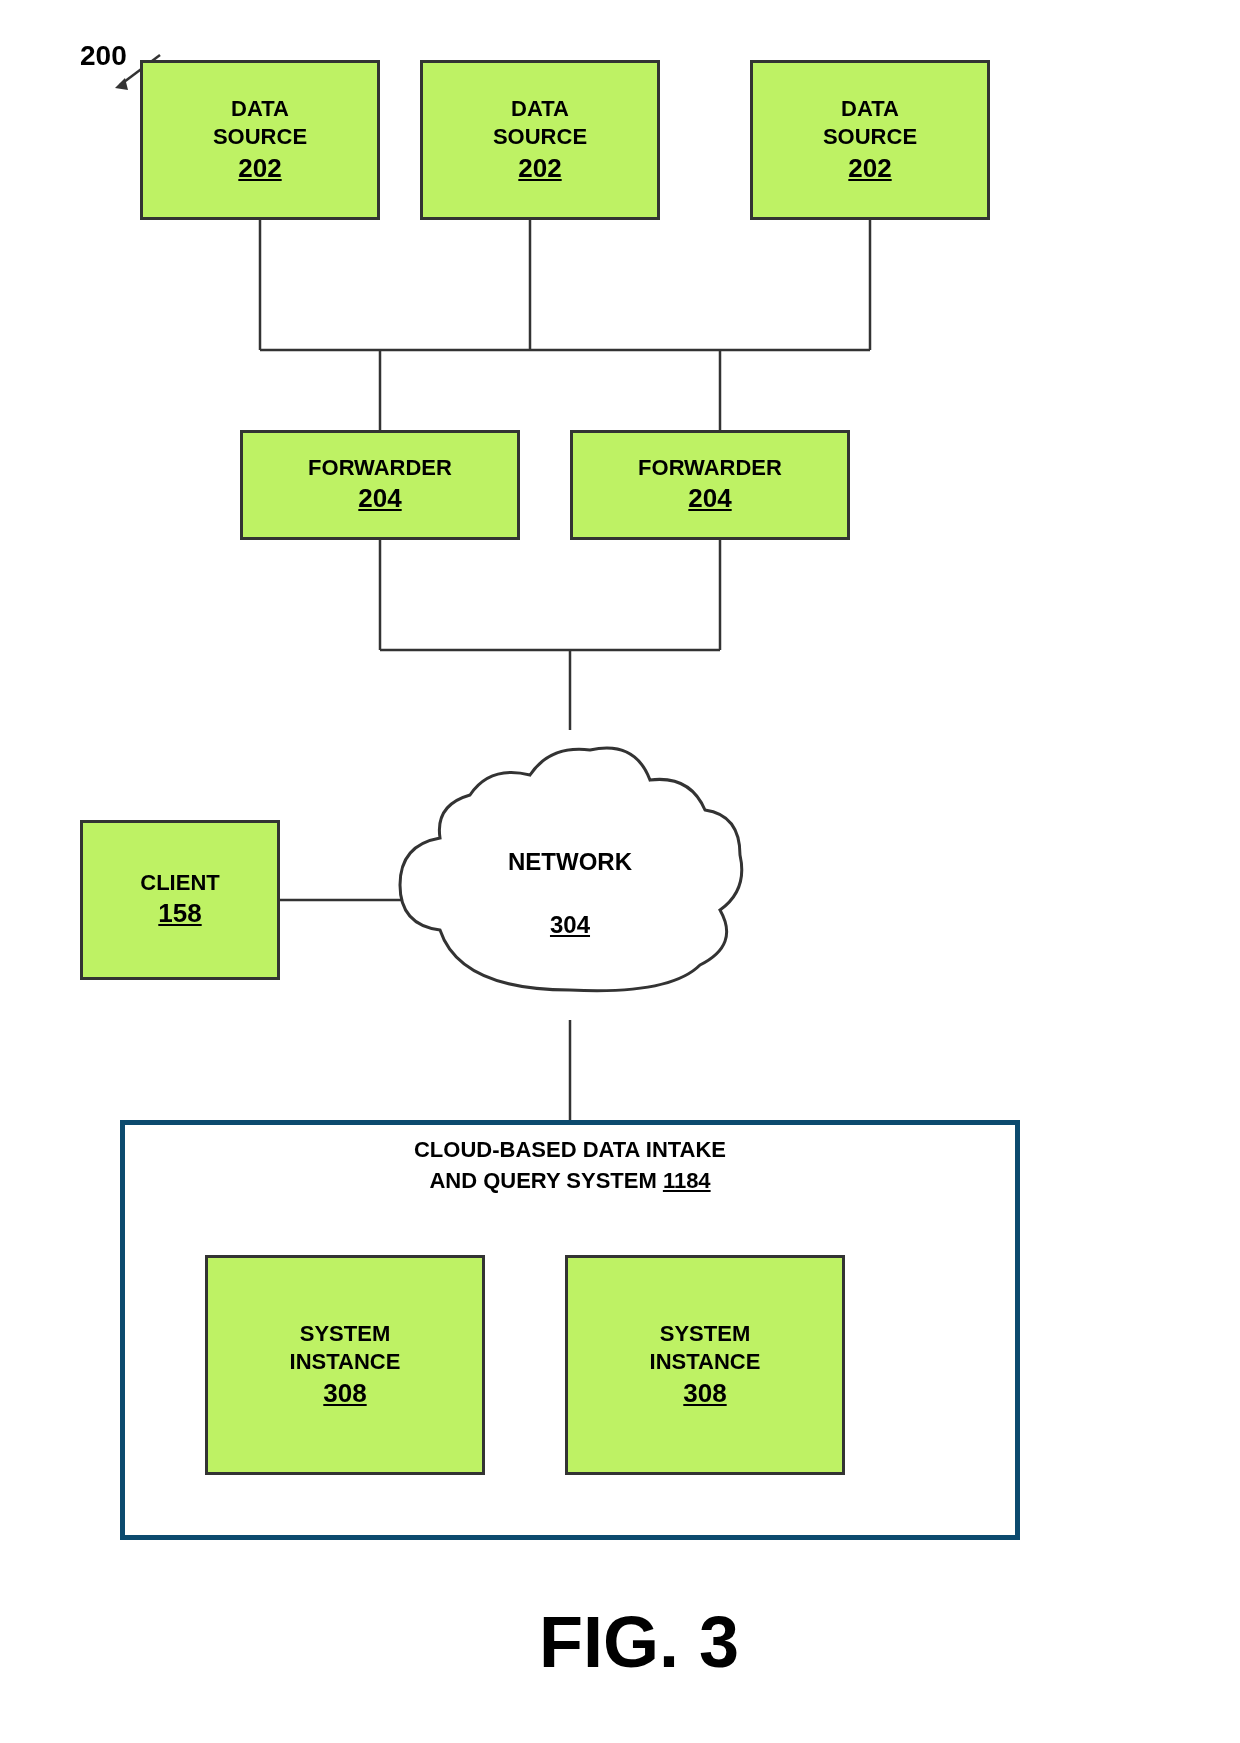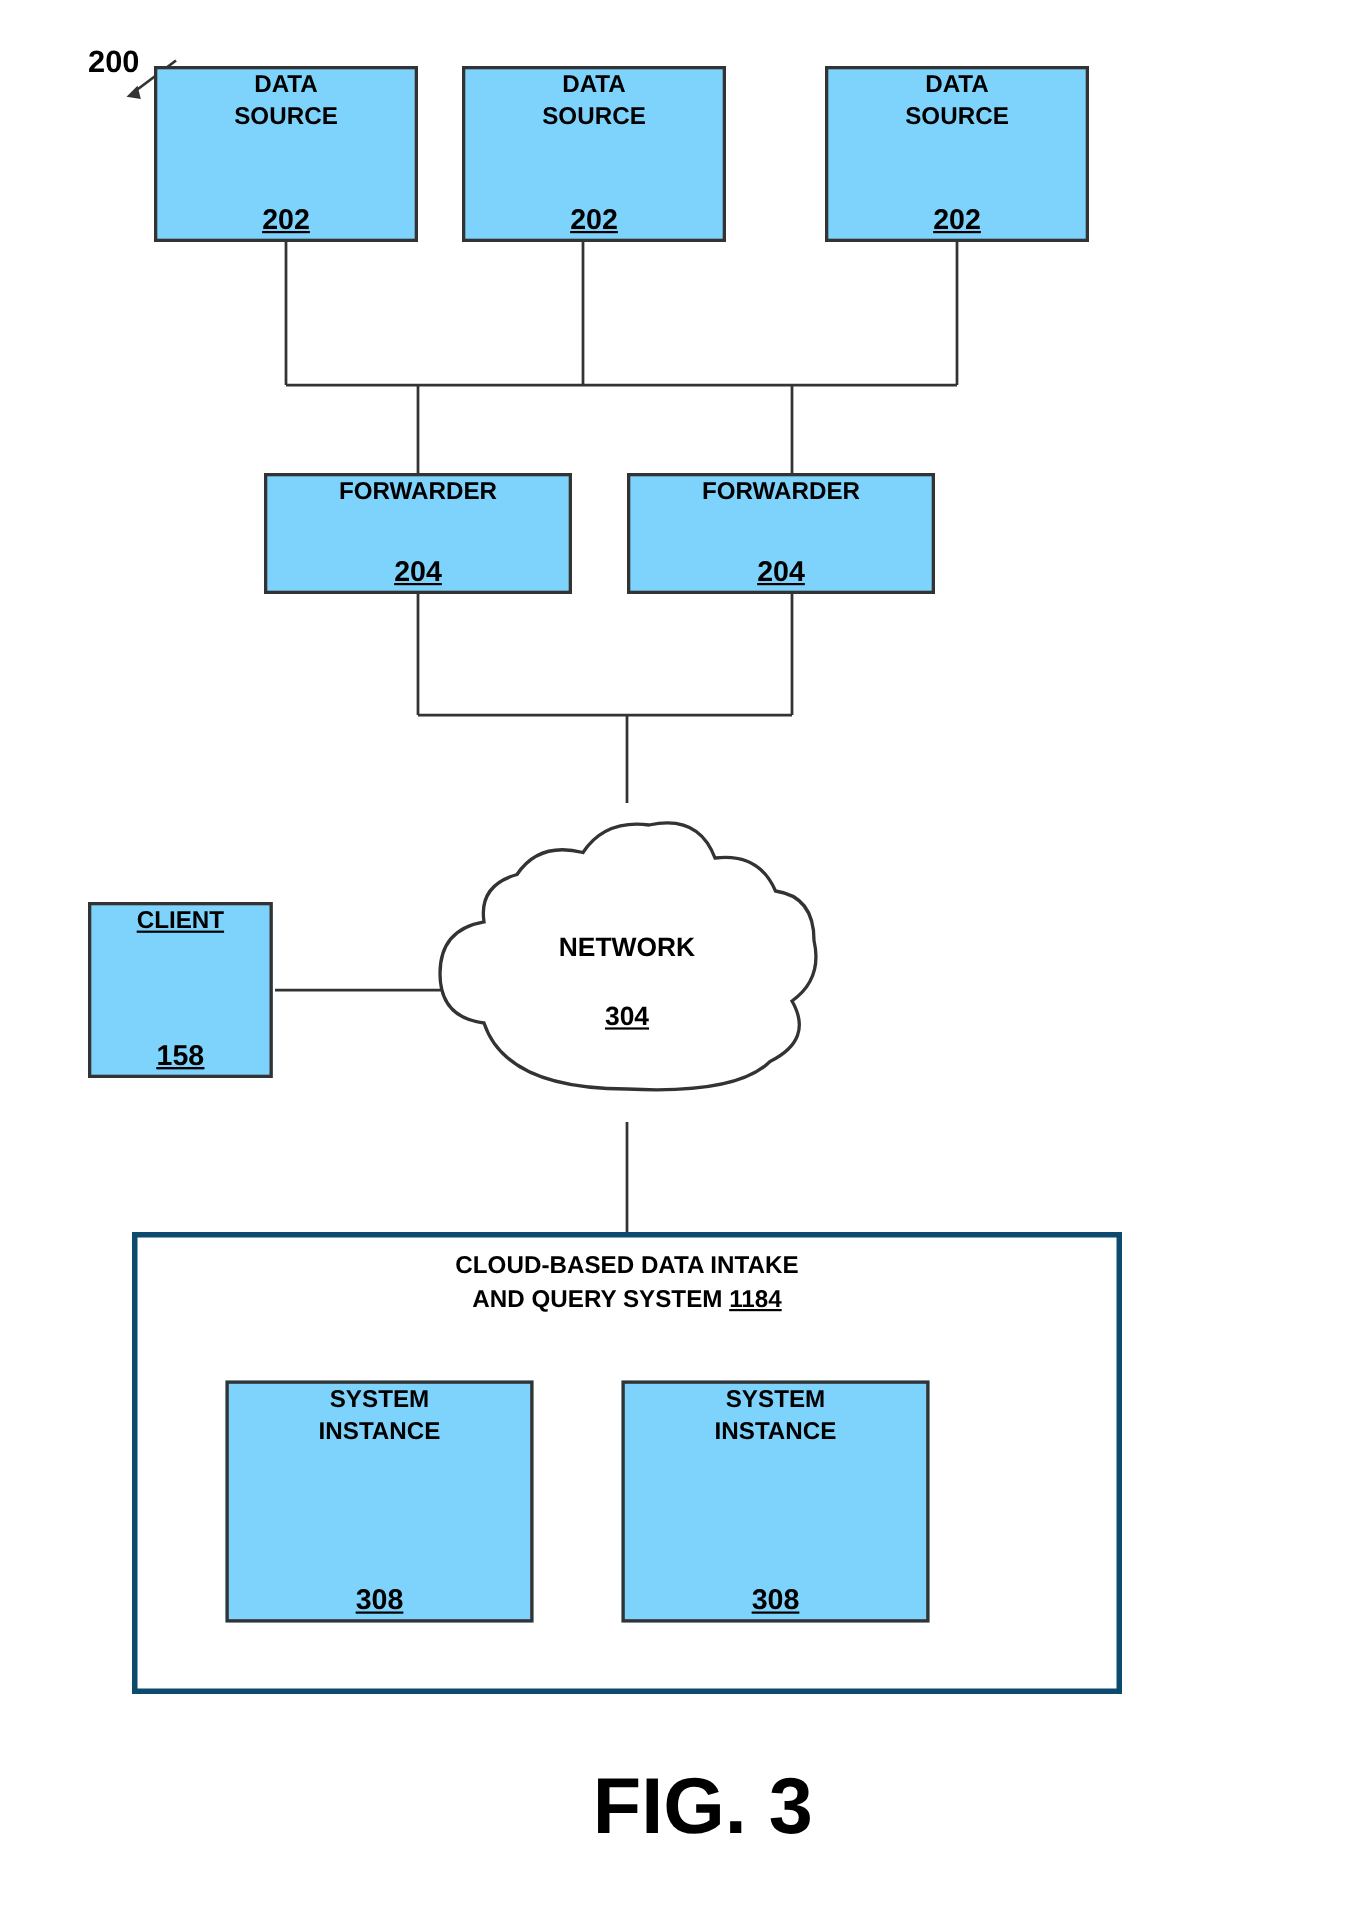--- a/index.html
+++ b/index.html
@@ -16,45 +16,45 @@
     .diagram-container {
       position: absolute;
       top: 0; left: 0;
       width: 1240px;
       height: 1743px;
     }
 
     .box {
       position: absolute;
       border: 3px solid #333;
-      background: #7dd3fc;
-      display: flex;
-      flex-direction: column;
-      align-items: center;
-      justify-content: space-between;
-      text-align: center;
-      font-size: 22px;
-      font-weight: bold;
-      line-height: 1.3;
-    }
-
-    .box .ref {
-      text-decoration: underline;
-      font-size: 26px;
-    }
-
-    .cloud-shape {
-      position: absolute;
+      background: #bef264;
       display: flex;
       flex-direction: column;
       align-items: center;
       justify-content: center;
       text-align: center;
       font-size: 22px;
       font-weight: bold;
+      line-height: 1.3;
+    }
+
+    .box .ref {
+      text-decoration: underline;
+      font-size: 26px;
+    }
+
+    .cloud-shape {
+      position: absolute;
+      display: flex;
+      flex-direction: column;
+      align-items: center;
+      justify-content: center;
+      text-align: center;
+      font-size: 22px;
+      font-weight: bold;
     }
 
     .cloud-svg {
       position: absolute;
       top: 0; left: 0;
       width: 100%;
       height: 100%;
     }
 
     .cloud-text {
@@ -165,21 +165,21 @@
   <div class="box" style="left:240px; top:430px; width:280px; height:110px;">
     <span>FORWARDER</span>
     <span class="ref">204</span>
   </div>
 
   <div class="box" style="left:570px; top:430px; width:280px; height:110px;">
     <span>FORWARDER</span>
     <span class="ref">204</span>
   </div>
 
-  <div class="box" style="left:80px; top:820px; width:168px; height:160px;text-decoration:underline;">
+  <div class="box" style="left:80px; top:820px; width:200px; height:160px;">
     <span>CLIENT</span>
     <span class="ref">158</span>
   </div>
 
   <div class="cloud-shape" style="left:380px; top:730px; width:380px; height:290px;">
     <svg class="cloud-svg" viewBox="0 0 380 290" xmlns="http://www.w3.org/2000/svg">
       <path d="
         M 190 260
         Q 80 260 60 200
         Q 20 195 20 155

